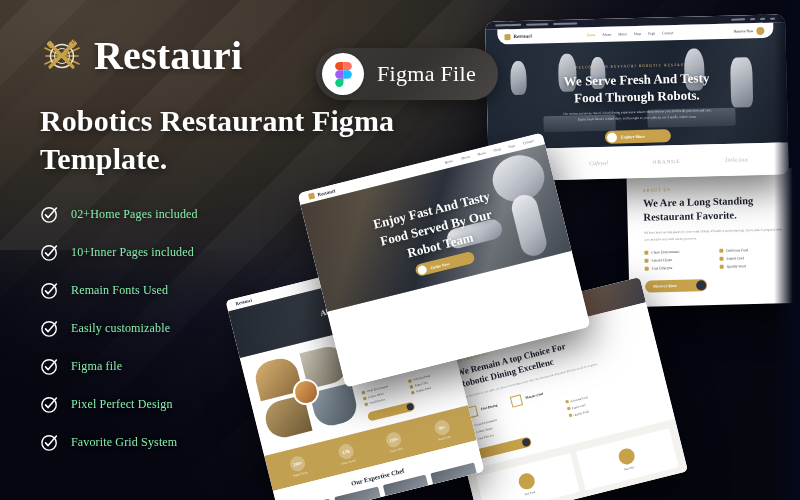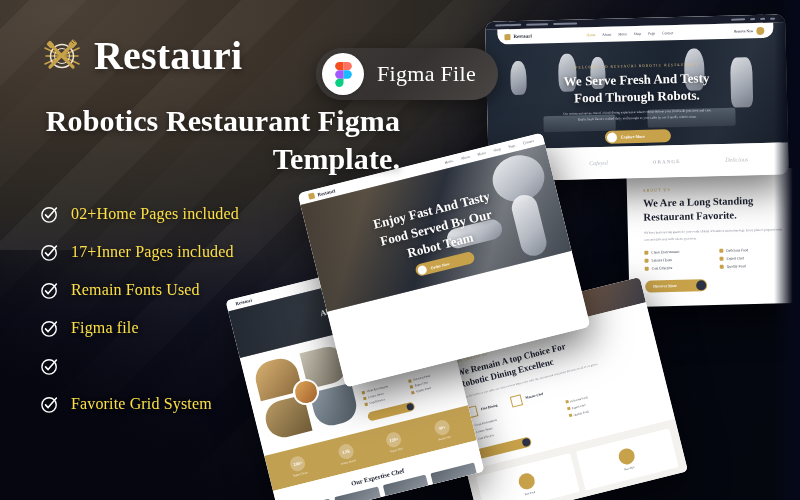--- a/index.html
+++ b/index.html
@@ -49,28 +49,27 @@
   .brandname {
     font-size:40px; font-weight:700; color:#ffffff; letter-spacing:0.2px;
     line-height:1; text-shadow:0 2px 6px rgba(0,0,0,.45);
   }
 
   .headline {
     margin-top:20px;
     font-size:30px; font-weight:700; line-height:1.26; color:#ffffff;
     letter-spacing:0.1px; text-shadow:0 2px 7px rgba(0,0,0,.5);
     max-width:360px;
-    text-align:right;
   }
 
   .features { margin-top:20px; display:flex; flex-direction:column; gap:5px; }
   .feature { display:flex; align-items:center; gap:12px; height:33px; }
   .feature .tick { width:19px; height:19px; flex:0 0 19px; }
   .feature .ftxt {
-    font-size:16px; color:#fde047; letter-spacing:.15px;
+    font-size:12px; color:#86efac; letter-spacing:.15px;
     text-shadow:0 1px 4px rgba(0,0,0,.5);
   }
 
   
   .figma-badge {
     position:absolute; left:316px; top:48px; z-index:8;
     height:52px; padding:0 22px 0 6px;
     display:flex; align-items:center; gap:13px;
     background:linear-gradient(135deg,#3e3a38 0%,#343130 48%,#4a4644 100%);
     border-radius:30px;
@@ -618,51 +617,61 @@
         <span class="ftxt">02+Home Pages included</span>
       </div>
 
       <div class="feature">
         <span class="tick">
           <svg viewBox="0 0 22 22" width="19" height="19">
             <circle cx="10.5" cy="11.5" r="8.3" fill="none" stroke="#ffffff" stroke-width="1.6"></circle>
             <path d="M6.4 11.4 L9.4 14.6 L19 3.6" fill="none" stroke="#ffffff" stroke-width="1.8" stroke-linecap="round" stroke-linejoin="round"></path>
           </svg>
         </span>
-        <span class="ftxt">17+Inner Pages included</span>
+        <span class="ftxt">10+Inner Pages included</span>
       </div>
 
       <div class="feature">
         <span class="tick">
           <svg viewBox="0 0 22 22" width="19" height="19">
             <circle cx="10.5" cy="11.5" r="8.3" fill="none" stroke="#ffffff" stroke-width="1.6"></circle>
             <path d="M6.4 11.4 L9.4 14.6 L19 3.6" fill="none" stroke="#ffffff" stroke-width="1.8" stroke-linecap="round" stroke-linejoin="round"></path>
           </svg>
         </span>
         <span class="ftxt">Remain Fonts Used</span>
       </div>
 
+      <div class="feature">
+        <span class="tick">
+          <svg viewBox="0 0 22 22" width="19" height="19">
+            <circle cx="10.5" cy="11.5" r="8.3" fill="none" stroke="#ffffff" stroke-width="1.6"></circle>
+            <path d="M6.4 11.4 L9.4 14.6 L19 3.6" fill="none" stroke="#ffffff" stroke-width="1.8" stroke-linecap="round" stroke-linejoin="round"></path>
+          </svg>
+        </span>
+        <span class="ftxt">Easily customizable</span>
+      </div>
 
       <div class="feature">
         <span class="tick">
           <svg viewBox="0 0 22 22" width="19" height="19">
             <circle cx="10.5" cy="11.5" r="8.3" fill="none" stroke="#ffffff" stroke-width="1.6"></circle>
             <path d="M6.4 11.4 L9.4 14.6 L19 3.6" fill="none" stroke="#ffffff" stroke-width="1.8" stroke-linecap="round" stroke-linejoin="round"></path>
           </svg>
         </span>
         <span class="ftxt">Figma file</span>
       </div>
 
       <div class="feature">
         <span class="tick">
           <svg viewBox="0 0 22 22" width="19" height="19">
             <circle cx="10.5" cy="11.5" r="8.3" fill="none" stroke="#ffffff" stroke-width="1.6"></circle>
             <path d="M6.4 11.4 L9.4 14.6 L19 3.6" fill="none" stroke="#ffffff" stroke-width="1.8" stroke-linecap="round" stroke-linejoin="round"></path>
           </svg>
         </span>
+        <span class="ftxt">Pixel Perfect Design</span>
       </div>
 
       <div class="feature">
         <span class="tick">
           <svg viewBox="0 0 22 22" width="19" height="19">
             <circle cx="10.5" cy="11.5" r="8.3" fill="none" stroke="#ffffff" stroke-width="1.6"></circle>
             <path d="M6.4 11.4 L9.4 14.6 L19 3.6" fill="none" stroke="#ffffff" stroke-width="1.8" stroke-linecap="round" stroke-linejoin="round"></path>
           </svg>
         </span>
         <span class="ftxt">Favorite Grid System</span>

